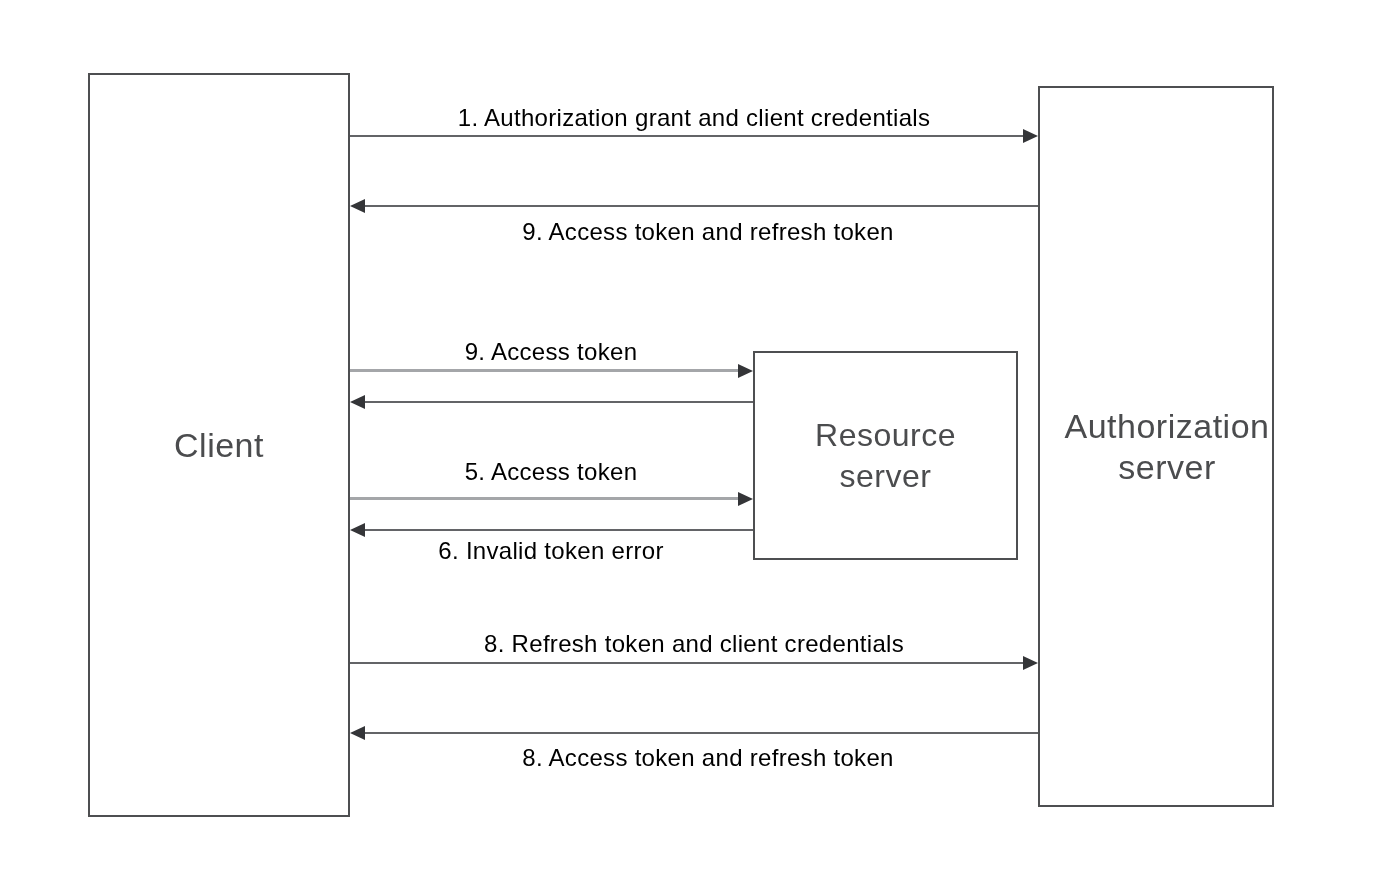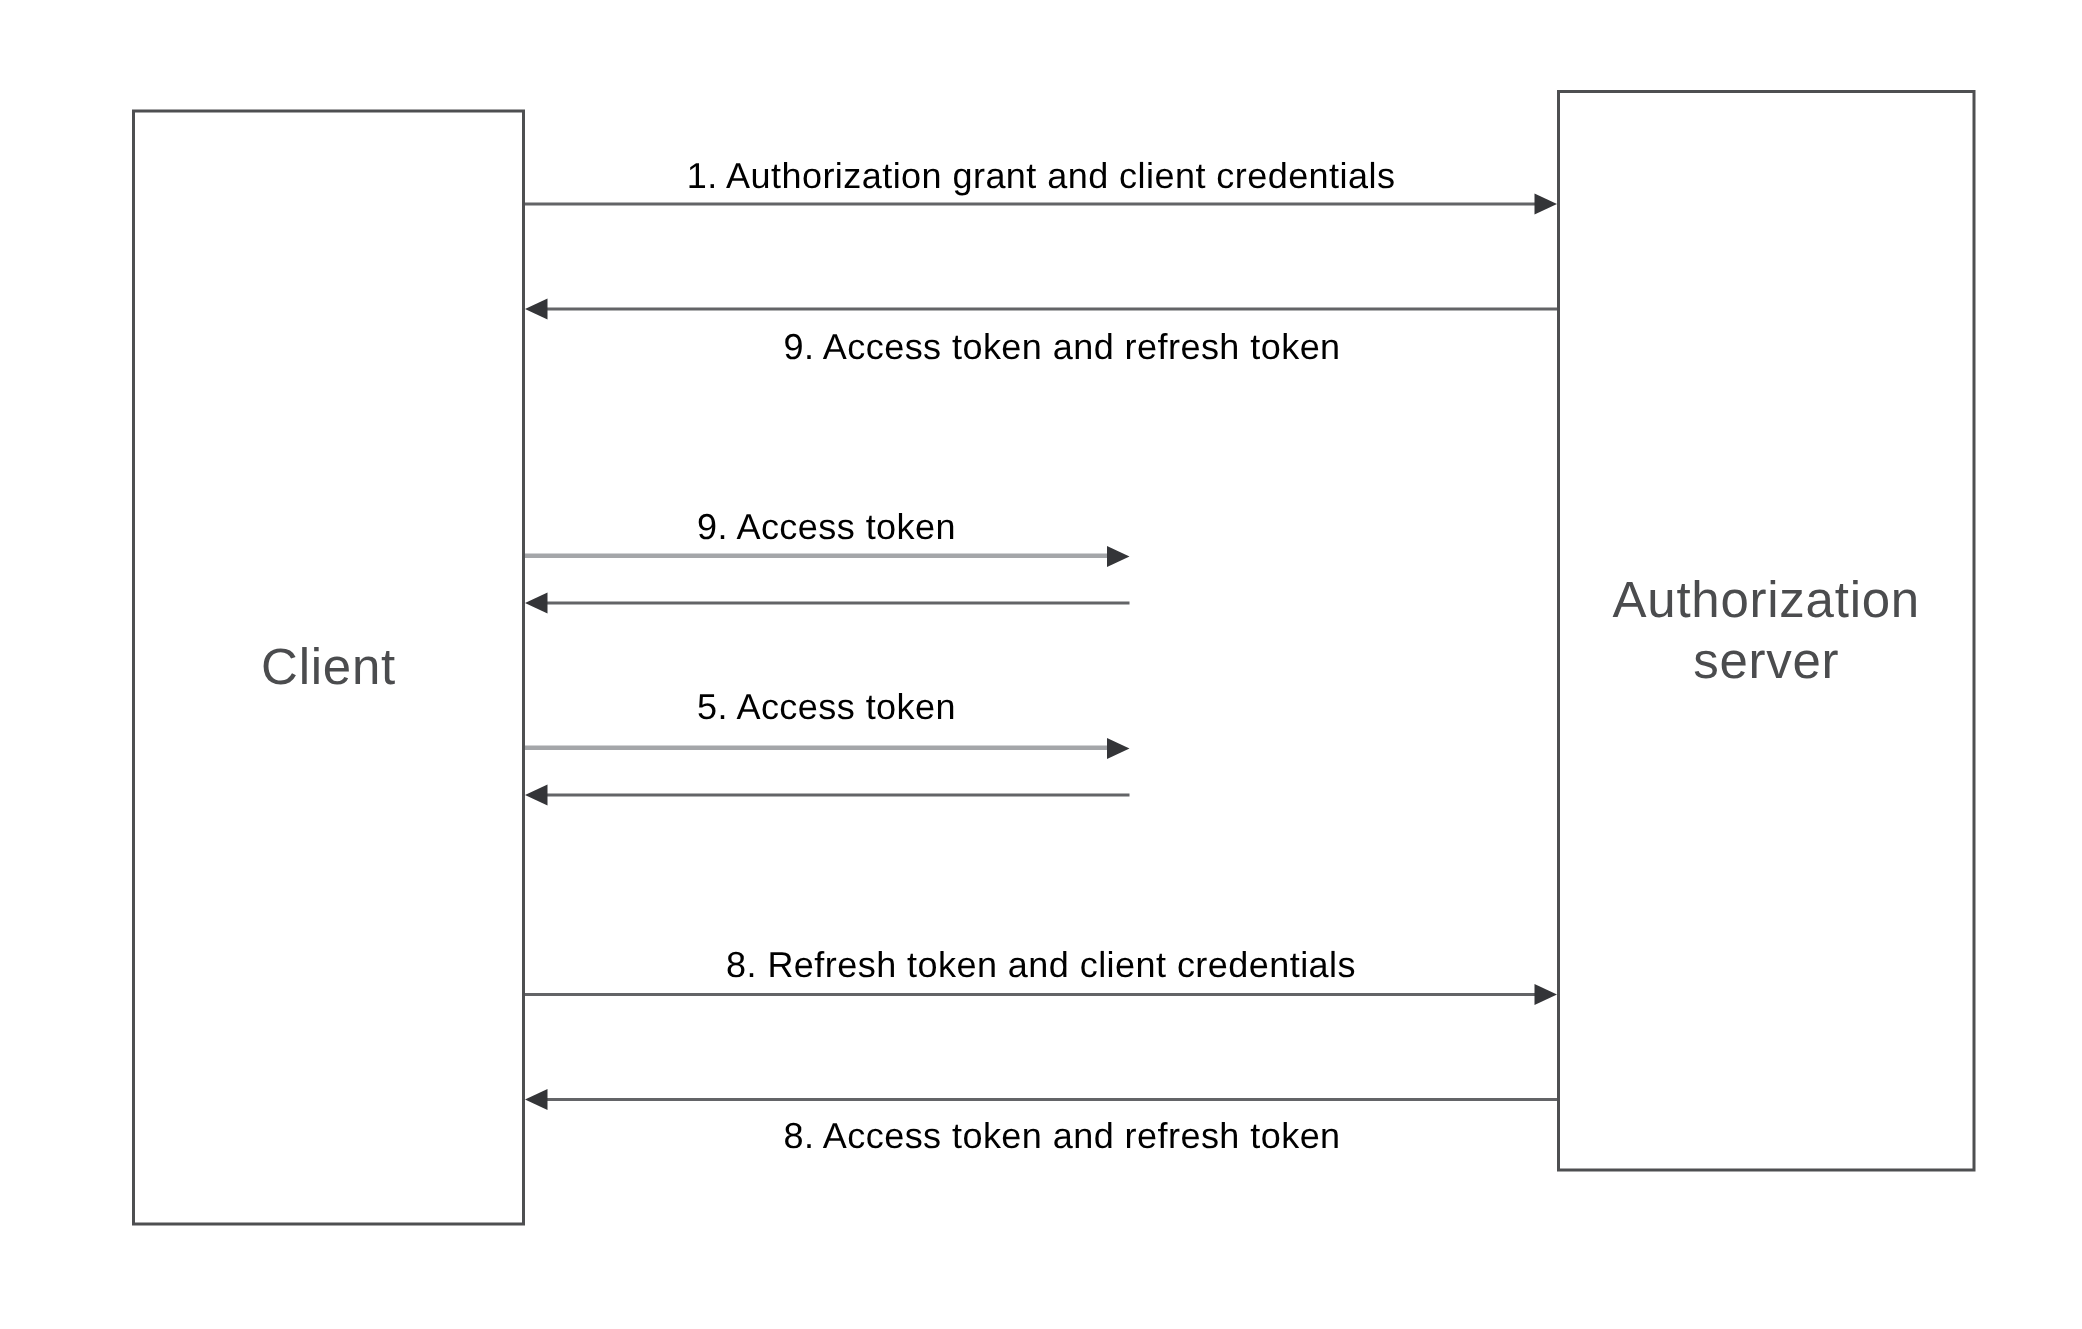--- a/index.html
+++ b/index.html
@@ -28,21 +28,21 @@
   .node-label {
     color: #4b4c4e;
     font-size: 34px;
     line-height: 41px;
     text-align: center;
     letter-spacing: 0.5px;
     white-space: pre-line;
   }
   .box.client   { left: 88px;   top: 73px;  width: 262px; height: 744px; }
   .box.resource { left: 753px;  top: 351px; width: 265px; height: 209px; }
-  .box.auth     { left: 1038px; top: 60px;  width: 279px; height: 721px; }
+  .box.auth     { left: 1038px; top: 86px;  width: 236px; height: 721px; justify-content: flex-end; }
   .box.resource .node-label { width: 180px; font-size: 32px; }
   .box.auth .node-label     { width: 210px; }
 
   
   .arrow { position: absolute; height: 0; }
   .arrow::before {
     content: "";
     position: absolute;
     top: -1px;
     height: 2px;
@@ -76,40 +76,44 @@
 </style>
 </head>
 <body>
 
 <div class="canvas">
 
   <div class="box client">
     <span class="node-label">Client</span>
   </div>
 
+  <div class="box resource">
+    <span class="node-label">Resource server</span>
+  </div>
 
   <div class="box auth">
     <span class="node-label">Authorization server</span>
   </div>
 
   <span class="flow-label" style="left:694px; top:104px;">1. Authorization grant and client credentials</span>
   <div class="arrow right" style="left:350px; top:136px; width:688px;"></div>
 
   <div class="arrow left" style="left:350px; top:206px; width:688px;"></div>
   <span class="flow-label" style="left:708px; top:218px;">9. Access token and refresh token</span>
 
   <span class="flow-label" style="left:551px; top:338px;">9. Access token</span>
   <div class="arrow right light" style="left:350px; top:371px; width:403px;"></div>
 
   <div class="arrow left" style="left:350px; top:402px; width:403px;"></div>
 
   <span class="flow-label" style="left:551px; top:458px;">5. Access token</span>
   <div class="arrow right light" style="left:350px; top:499px; width:403px;"></div>
 
   <div class="arrow left" style="left:350px; top:530px; width:403px;"></div>
+  <span class="flow-label" style="left:551px; top:537px;">6. Invalid token error</span>
 
   <span class="flow-label" style="left:694px; top:630px;">8. Refresh token and client credentials</span>
   <div class="arrow right" style="left:350px; top:663px; width:688px;"></div>
 
   <div class="arrow left" style="left:350px; top:733px; width:688px;"></div>
   <span class="flow-label" style="left:708px; top:744px;">8. Access token and refresh token</span>
 
 </div>
 
 </body></html>

